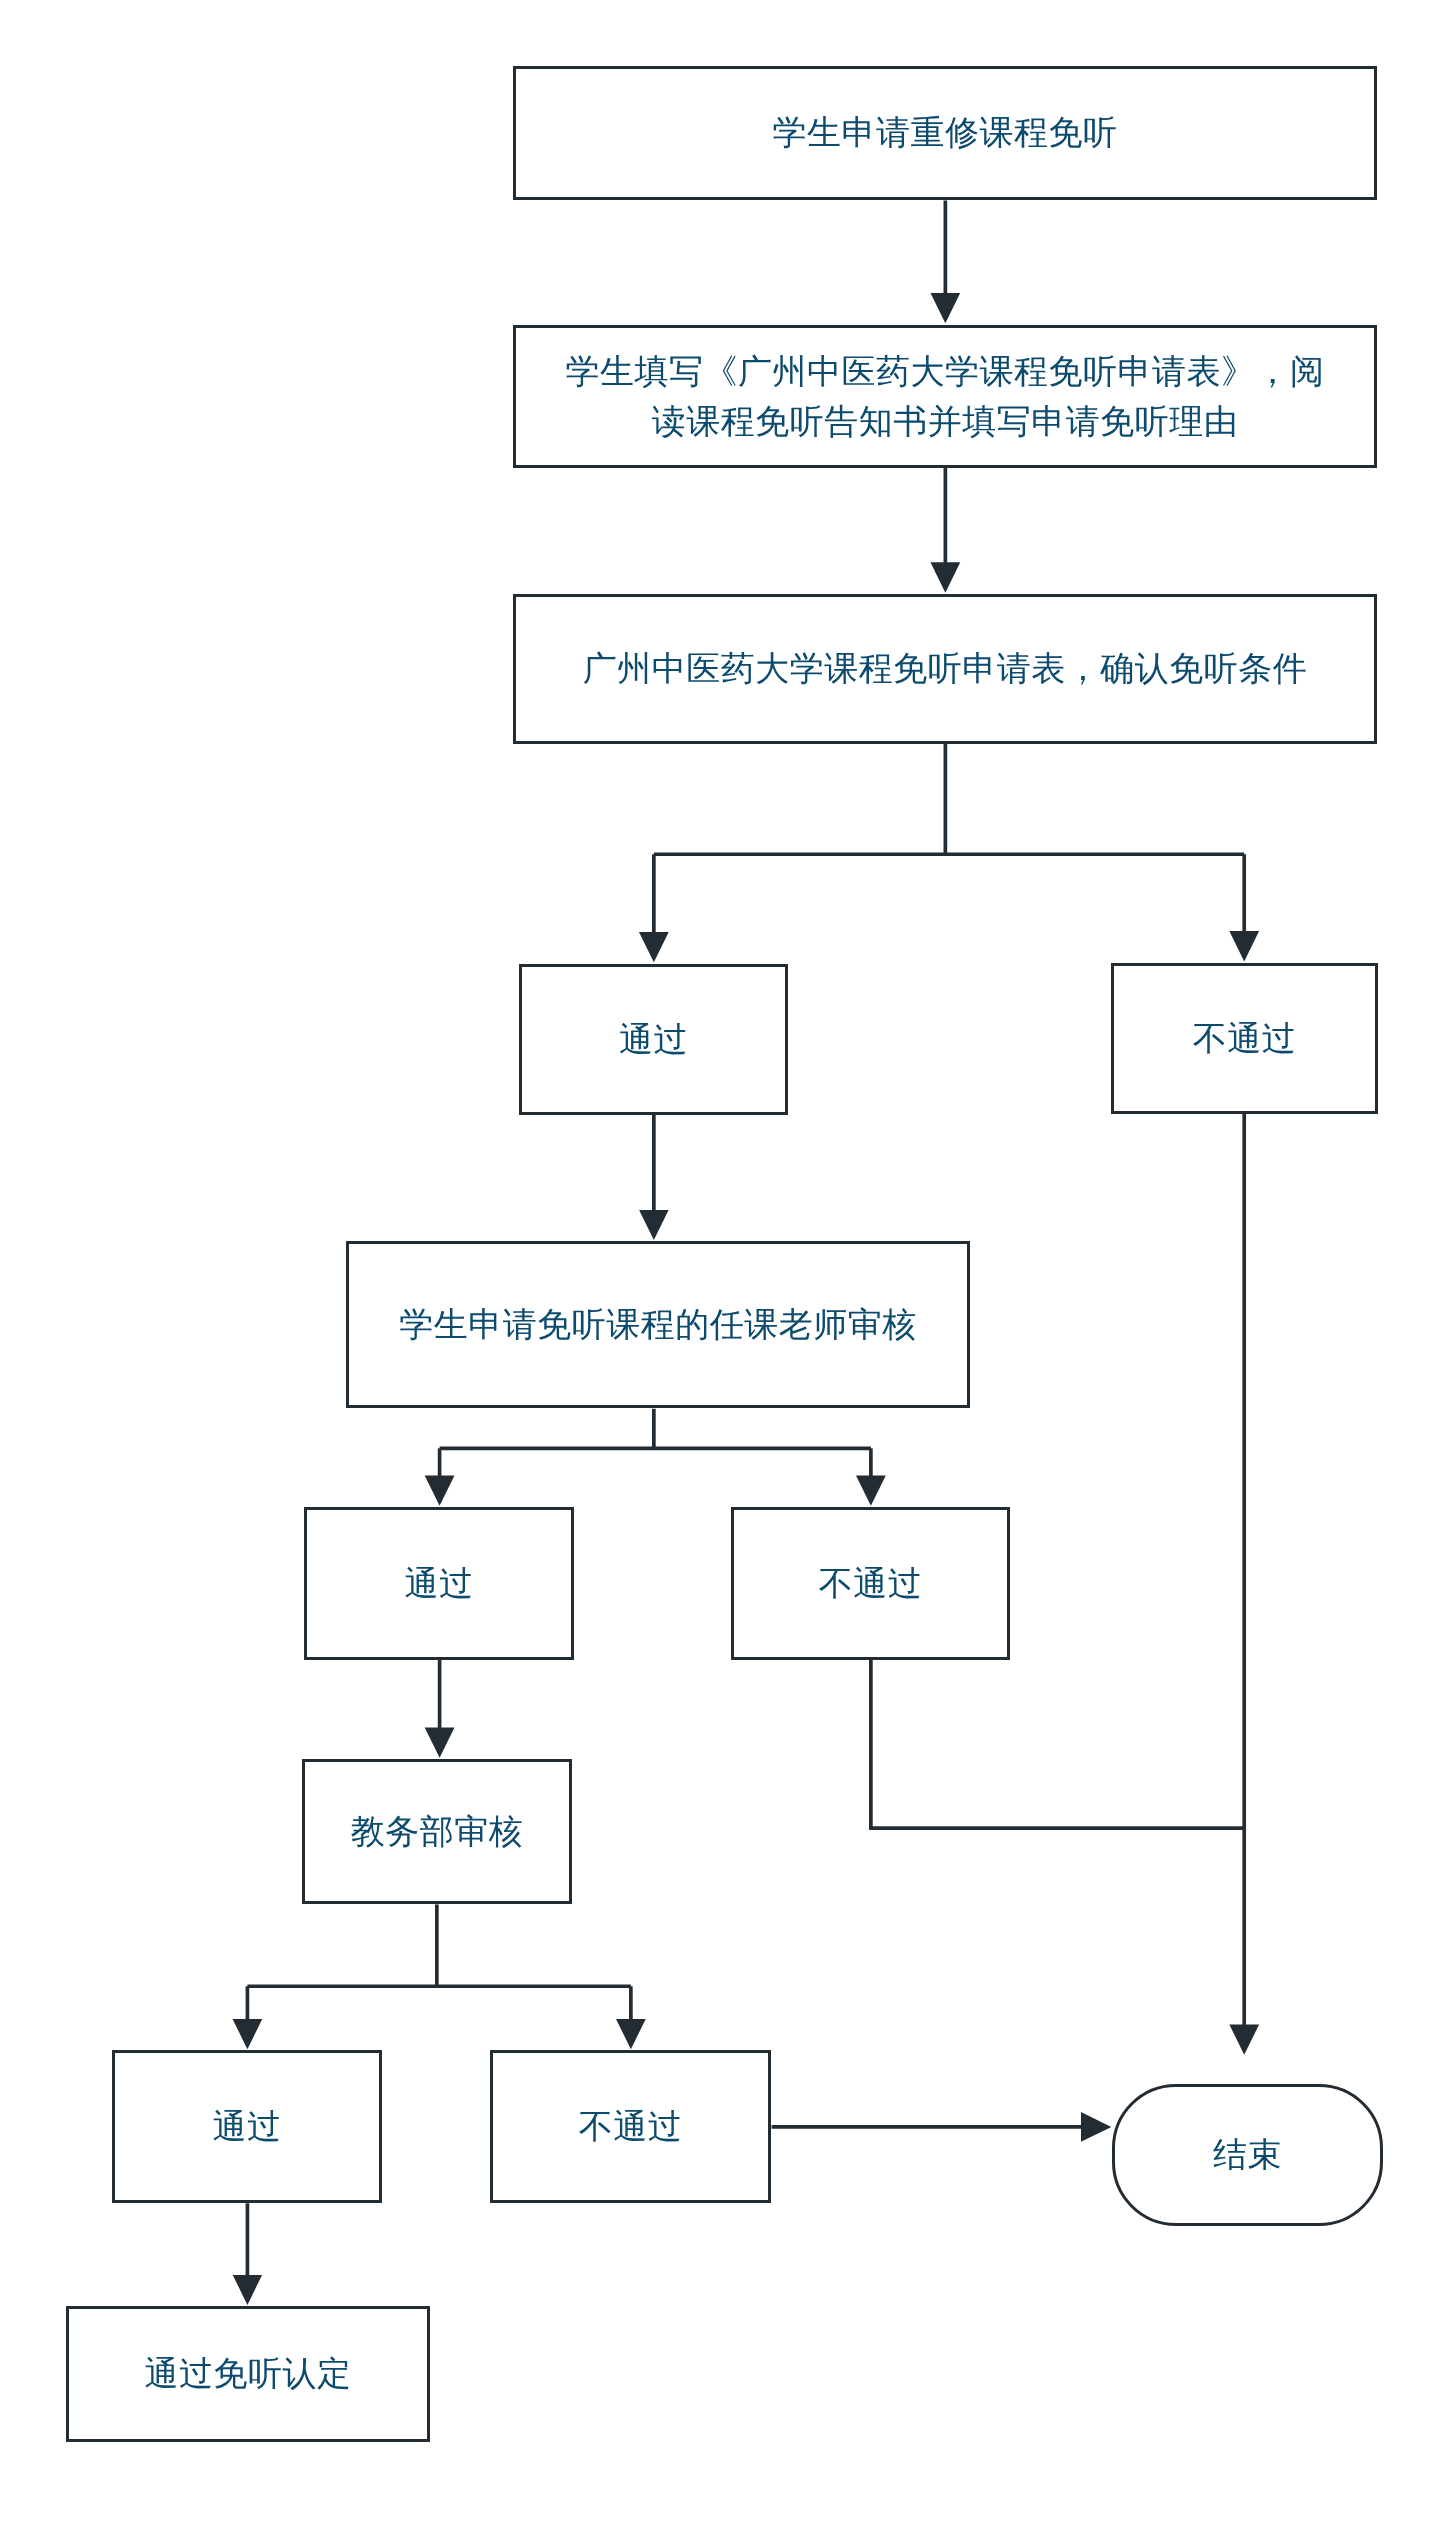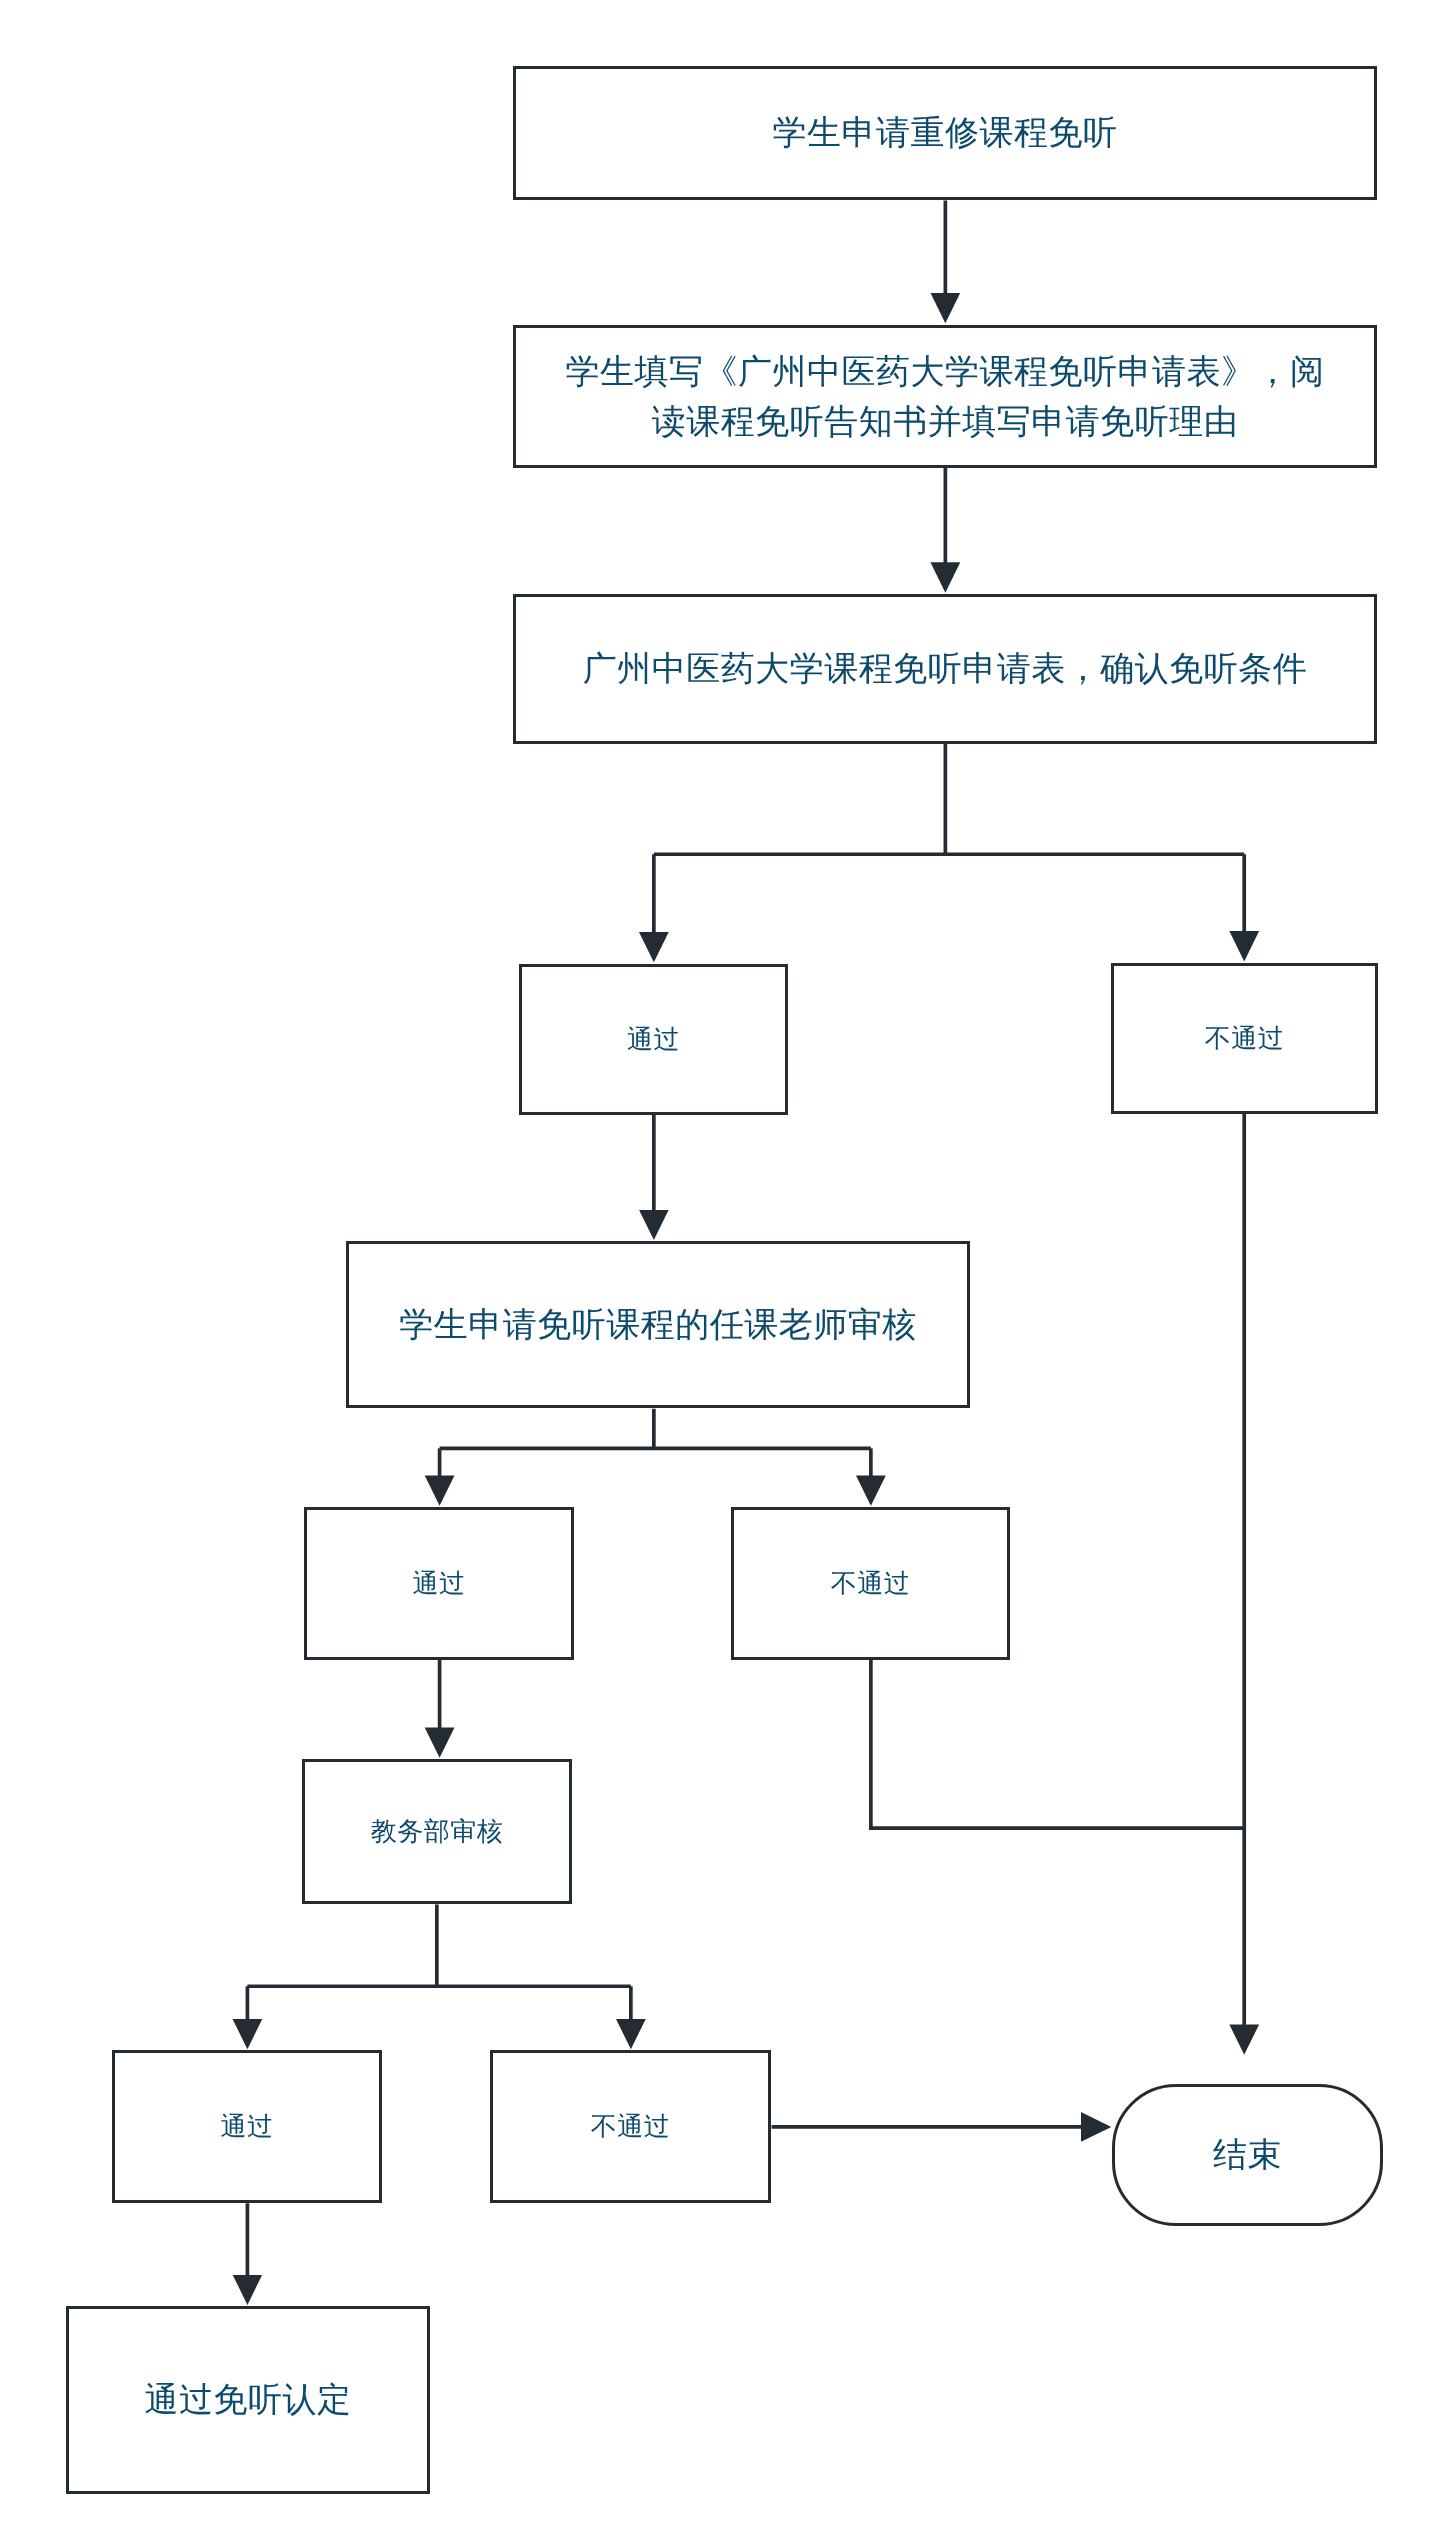--- a/index.html
+++ b/index.html
@@ -41,21 +41,21 @@
     line-height:1.45;
     font-size:34px;
     letter-spacing:0.5px;
     color:#0c4a6e;
     white-space:pre-line;
   }
   .node.terminator{
     border-radius:64px;
     margin-top:28px;
   }
-  .node.small .label{font-size:26px;}
+  .node.small .label{font-size:34px;}
 </style>
 </head>
 <body>
 
 <div id="canvas">
 
   <svg id="edges" viewBox="0 0 1580 2760" width="1453" height="2538" xmlns="http://www.w3.org/2000/svg">
     <defs>
       <marker id="arrow" viewBox="0 0 12 12" refX="9.5" refY="6" markerWidth="9" markerHeight="9" orient="auto-start-reverse" markerUnits="strokeWidth">
         <path d="M 0 0.6 L 11 6 L 0 11.4 z" fill="#232b33"></path>
@@ -139,18 +139,18 @@
   </div>
 
   <div class="node small" style="left:490px; top:2050px; width:281px; height:153px;">
     <span class="label">不通过</span>
   </div>
 
   <div class="node terminator" style="left:1112px; top:2056px; width:271px; height:142px;">
     <span class="label">结束</span>
   </div>
 
-  <div class="node" style="left:66px; top:2306px; width:364px; height:188px;">
+  <div class="node" style="left:66px; top:2306px; width:364px; height:136px;">
     <span class="label">通过免听认定</span>
   </div>
 
 </div>
 
 
 </body></html>

